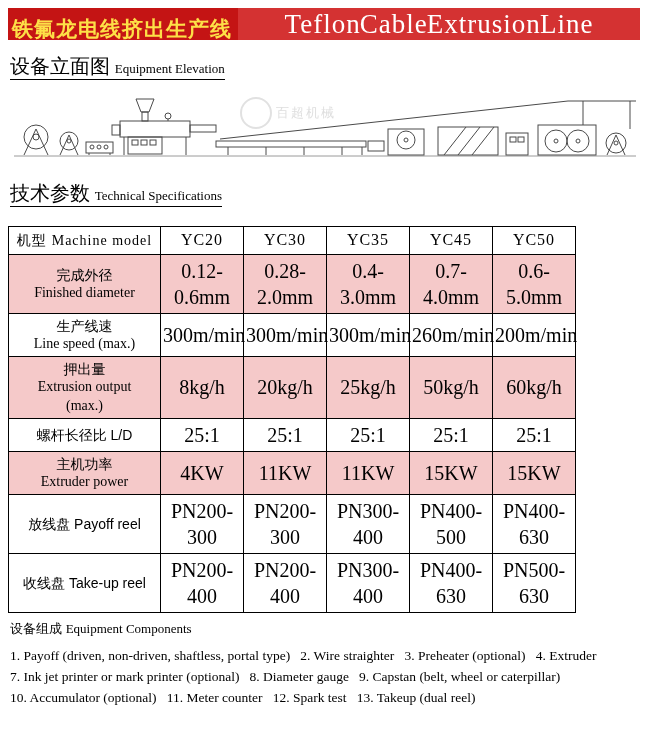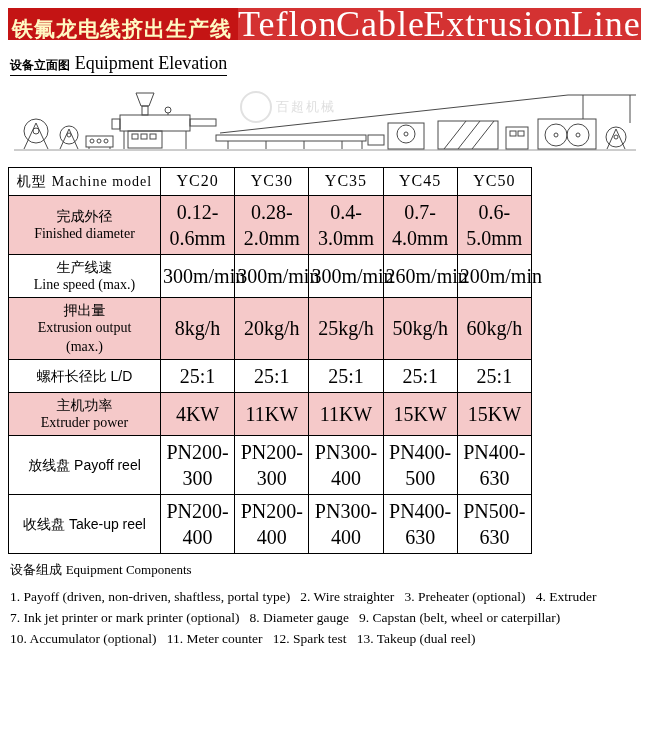--- a/index.html
+++ b/index.html
@@ -7,40 +7,40 @@
     --banner-right:#d43232;
     --row-shade:#f5c9c9;
   }
   *{box-sizing:border-box;}
   html,body{margin:0;padding:0;background:#fff;}
   body{width:648px;font-family:"Liberation Sans",sans-serif;color:#000;}
   .page{width:648px;min-height:739px;padding:8px 8px 6px 8px;position:relative;}
 
   
   .banner{display:flex;height:32px;width:632px;}
-  .banner-zh{background:var(--banner-left);color:#fef9c3;font-weight:bold;font-size:21px;
+  .banner-zh{background:var(--banner-left);color:#fde047;font-weight:bold;font-size:21px;
     display:flex;align-items:center;padding:10px 6px 0 4px;white-space:nowrap;letter-spacing:1px;}
   .banner-en{background:var(--banner-right);color:#fff;flex:1;display:flex;align-items:center;justify-content:center;
-    font-family:"Liberation Serif",serif;font-size:36px;word-spacing:-0.32em;letter-spacing:1px;white-space:nowrap;}
+    font-family:"Liberation Serif",serif;font-size:27px;word-spacing:-0.32em;letter-spacing:1px;white-space:nowrap;}
 
   
   .section-title{margin:13px 0 5px 2px;font-size:17px;}
   .section-title .wrap{border-bottom:1px solid #000;padding-bottom:2px;}
-  .section-title .zh{font-weight:bold;font-size:12px;}
-  .section-title .en{font-family:"Liberation Serif",serif;font-size:18px;}
+  .section-title .zh{font-weight:normal;font-size:20px;}
+  .section-title .en{font-family:"Liberation Serif",serif;font-size:13px;}
 
   
   .drawing{position:relative;width:632px;height:82px;margin:2px 0 0 0;}
   .drawing svg{display:block;}
   .watermark{position:absolute;left:232px;top:12px;display:flex;align-items:center;opacity:.55;pointer-events:none;}
   .wm-circle{width:32px;height:32px;border:2px solid #c9c9c9;border-radius:50%;}
   .wm-text{color:#c4c4c4;font-size:13px;margin-left:4px;letter-spacing:2px;}
 
   
-  table.specs{border-collapse:collapse;width:524px;table-layout:fixed;margin-top:6px;padding-left:36px;}
+  table.specs{border-collapse:collapse;width:568px;table-layout:fixed;margin-top:19px;padding-left:36px;}
   table.specs td,table.specs th{border:1px solid #000;text-align:center;vertical-align:middle;
     padding:3px 2px;line-height:1.3;font-weight:normal;}
   table.specs tr.shaded td{background:var(--row-shade);}
   .label-cell{font-size:14px;}
   .label-cell .en-line-lbl{font-family:"Liberation Serif",serif;}
   .model-th{font-size:14px;letter-spacing:1px;}
   .model-th .en{font-family:"Liberation Serif",serif;}
   th.model-cell{font-family:"Liberation Serif",serif;font-size:16px;letter-spacing:1px;}
   td.value-cell{font-family:"Liberation Serif",serif;font-size:20px;}
 
@@ -136,20 +136,24 @@
       <circle cx="608" cy="58" r="10"></circle>
         <circle cx="608" cy="58" r="2"></circle>
       <path d="M599 70 L608 50 L617 70"></path>
     </svg>
     <div class="watermark">
       <div class="wm-circle"></div>
       <div class="wm-text">百超机械</div>
     </div>
   </div>
 
+  <div class="section-title">
+    <span class="wrap"><span class="zh">技术参数</span>
+    <span class="en">Technical Specifications</span></span>
+  </div>
 
   <table class="specs">
     <colgroup>
         <col style="width:152px">
         <col span="5">
       </colgroup>
     <thead>
       <tr>
         <th class="model-th"><span>机型</span> <span class="en">Machine model</span></th>
       <th class="model-cell">YC20</th>

